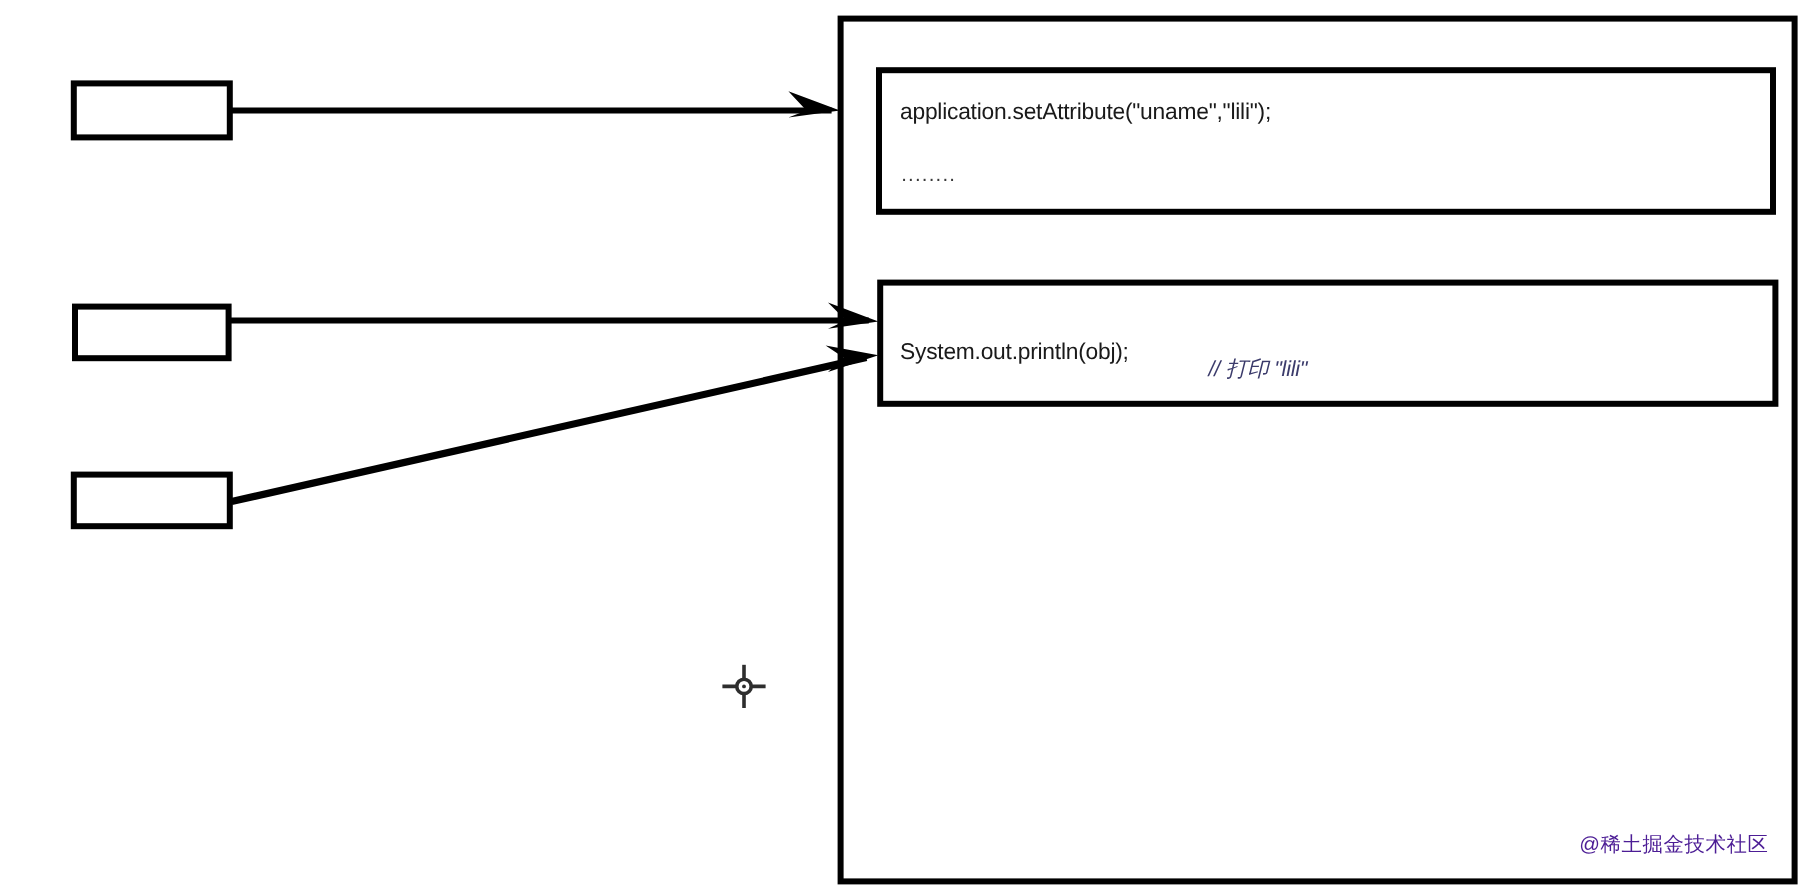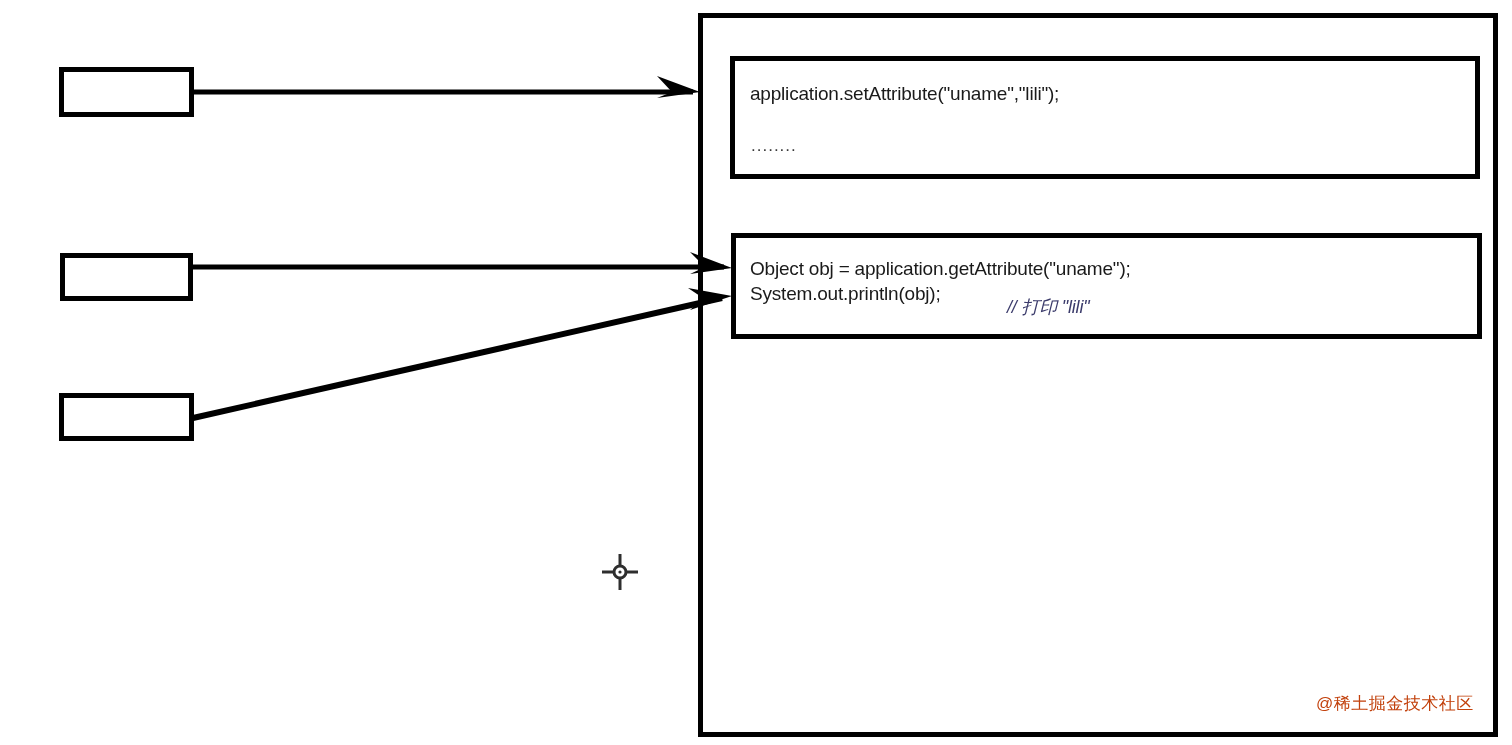--- a/index.html
+++ b/index.html
@@ -63,21 +63,21 @@
     top: 298px;
     color: #3b3b6b;
     font-size: 18px;
     font-style: italic;
   }
 
   .watermark {
     position: absolute;
     left: 1316px;
     top: 692px;
-    color: #c2410c;
+    color: #4c1d95;
     font-size: 17px;
     font-family: "Liberation Sans", sans-serif;
     letter-spacing: 0.5px;
     white-space: nowrap;
   }
 </style>
 </head>
 <body>
 
 <div id="canvas">
@@ -110,21 +110,20 @@
       <line x1="620" y1="554" x2="620" y2="590" stroke="#2e2e2e" stroke-width="3"></line>
       <circle cx="620" cy="572" r="6" fill="#ffffff" stroke="#2e2e2e" stroke-width="3"></circle>
       <circle cx="620" cy="572" r="1.6" fill="#2e2e2e"></circle>
     </g>
   </svg>
 
   <div class="code-text code-line-1">application.setAttribute("uname","lili");</div>
 
   <div class="code-text code-dots">........</div>
 
-  <div class="code-text code-line-2">Object obj = application.getAttribute("uname");</div>
 
   <div class="code-text code-line-3">System.out.println(obj);</div>
 
   <div class="code-text code-comment">// 打印 "lili"</div>
 
   <div class="watermark">@稀土掘金技术社区</div>
 
 </div>
 
 </body></html>

